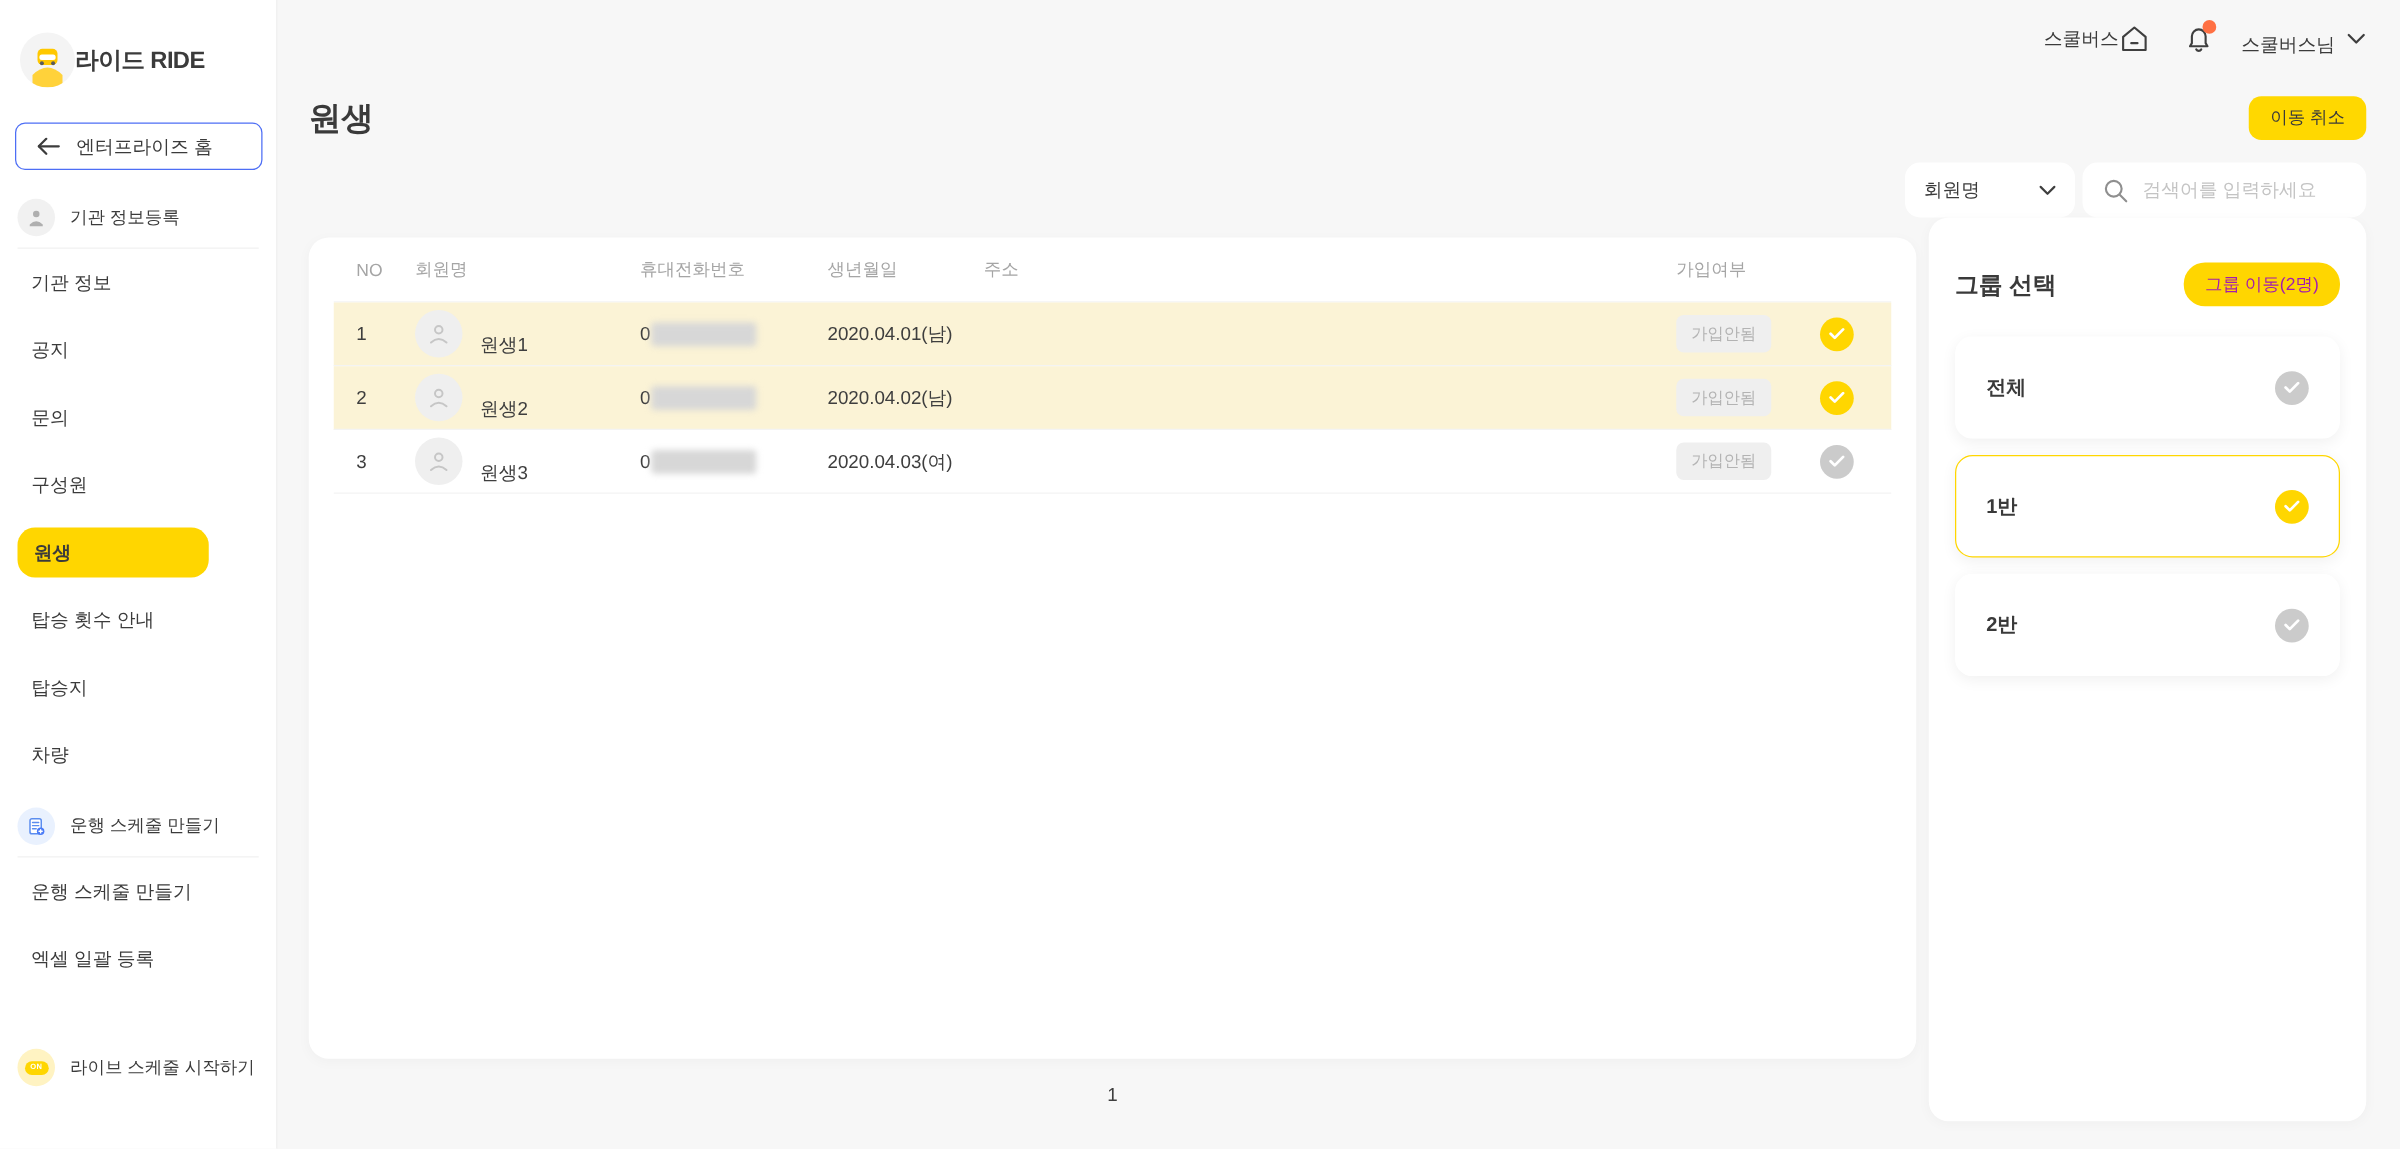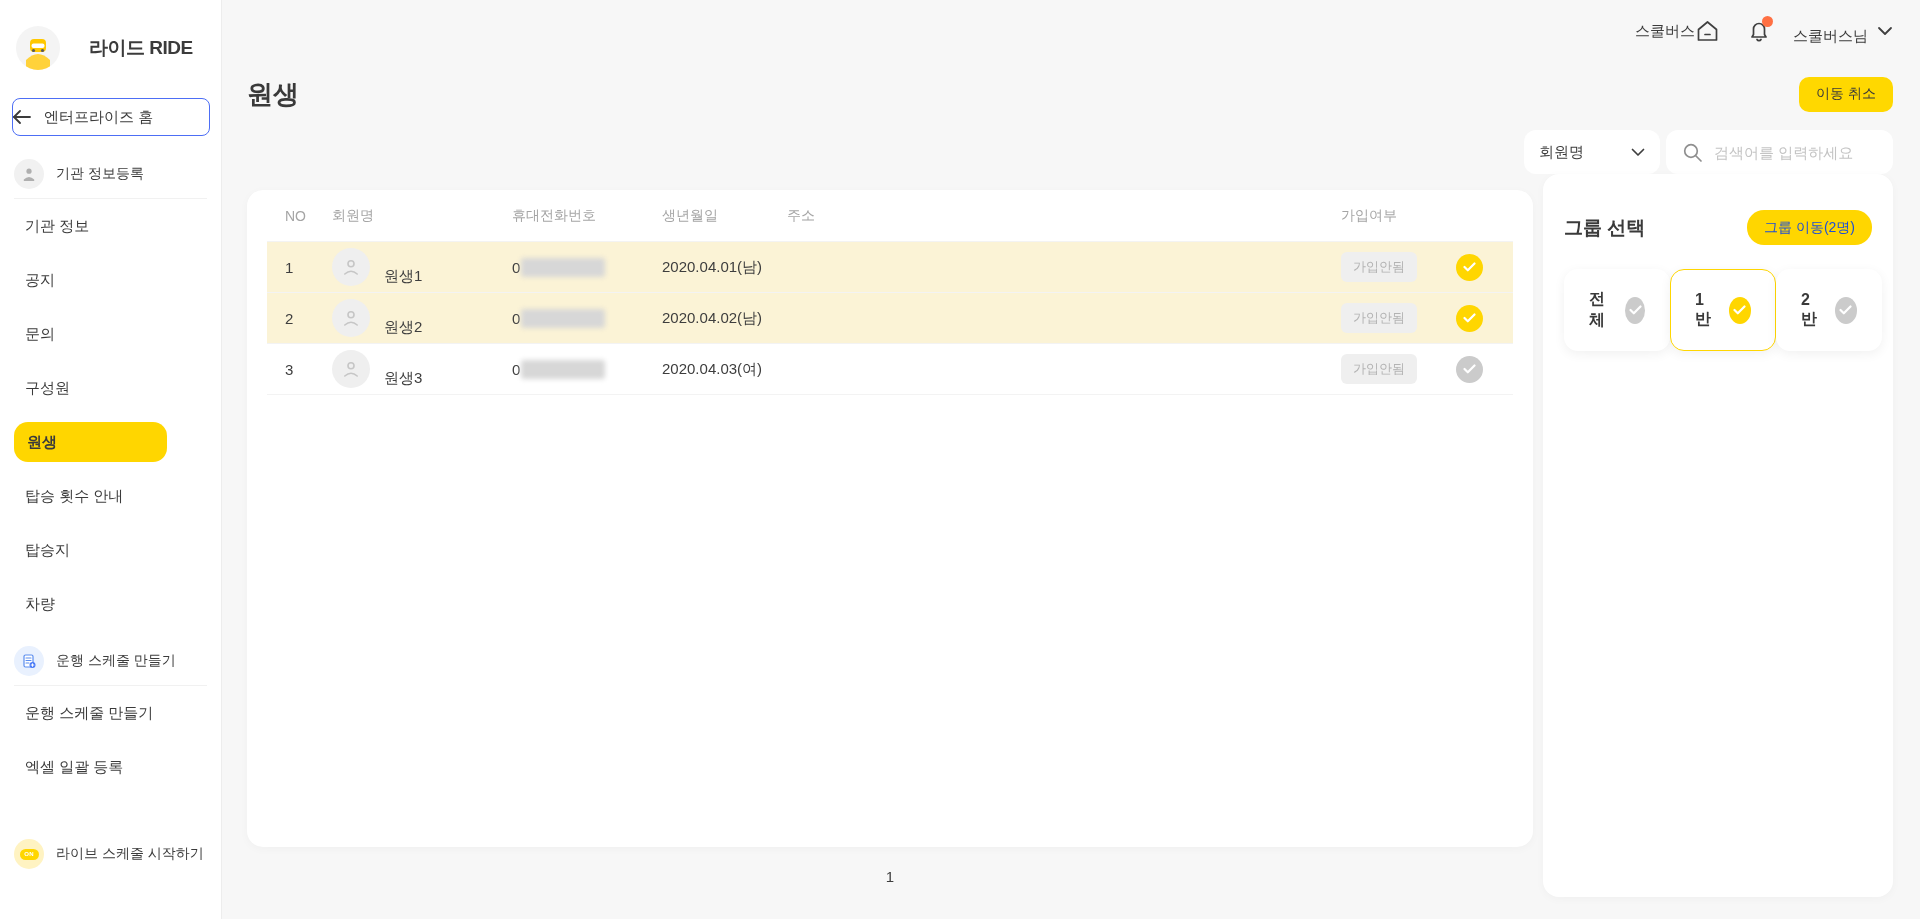--- a/index.html
+++ b/index.html
@@ -5,27 +5,27 @@
   * { margin:0; padding:0; box-sizing:border-box; }
   html,body { width:1920px; height:919px; }
   body {
     font-family:"Liberation Sans","DejaVu Sans",sans-serif;
     background:#F7F7F7; color:#3C3C3C; overflow:hidden; position:relative;
   }
 
   
   .sidebar { position:absolute; left:0; top:0; width:222px; height:919px;
     background:#FFFFFF; border-right:1px solid #EDEDED; }
-  .logo-row { display:flex; align-items:center; gap:29px; padding:26px 0 0 16px; }
+  .logo-row { display:flex; align-items:center; gap:0; padding:26px 0 0 16px; }
   .logo-circle { width:44px; height:44px; border-radius:50%; background:#F4F4F4;
     overflow:hidden; position:relative; flex:0 0 auto; }
   .logo-text { font-size:19px; font-weight:bold; color:#3B3B3B; letter-spacing:-0.5px; }
   .back-btn { margin:28px 12px 0 12px; height:38px; width:198px; border:1px solid #4D6EF5;
     border-radius:8px; background:#fff; display:flex; align-items:center; gap:13px;
-    padding-left:0; font-size:15px; color:#3B3B3B; cursor:pointer; }
+    padding-left:17px; font-size:15px; color:#3B3B3B; cursor:pointer; }
   .menu { margin-top:14px; }
   .section-head { display:flex; align-items:center; gap:12px; height:48px;
     padding-left:14px; font-size:14px; color:#3B3B3B; }
   .icon-circle { width:30px; height:30px; border-radius:50%; display:flex;
     align-items:center; justify-content:center; flex:0 0 auto; position:relative; }
   .icon-gray { background:#F1F1F1; }
   .icon-blue { background:#E9F1FE; }
   .icon-yellow { background:#FFF3C2; }
   .divider { height:1px; background:#F1F1F1; margin:0 14px; }
   .menu-item { height:54px; display:flex; align-items:center; padding-left:25px;
@@ -92,23 +92,23 @@
   .check.off { background:#CBCBCB; }
   .pagination { text-align:center; margin-top:21px; font-size:15px; color:#3E3E3E; }
   .page-num { cursor:pointer; padding:2px 6px; }
 
   
   .panel { width:350px; height:723px; background:#fff; border-radius:16px;
     padding:20px 21px; box-shadow:0 2px 10px rgba(0,0,0,0.03); }
   .panel-head { margin-top:16px; display:flex; justify-content:space-between; align-items:center; }
   .panel-title { font-size:19px; font-weight:bold; color:#3A3A3A; }
   .btn-move { background:#FFD600; border:none; border-radius:17px; height:35px;
-    padding:0 17px; font-size:14px; color:#1d4ed8; font-weight:500; cursor:pointer;
+    padding:0 17px; font-size:14px; color:#a21caf; font-weight:500; cursor:pointer;
     font-family:inherit; }
-  .groups { margin-top:24px; display:flex; flex-direction:row; }
+  .groups { margin-top:24px; display:flex; flex-direction:column; gap:13px; }
   .gcard { height:82px; border-radius:14px; background:#fff; border:1.5px solid transparent;
     box-shadow:0 3px 12px rgba(0,0,0,0.06); display:flex; align-items:center;
     justify-content:space-between; padding:0 24px; cursor:pointer; }
   .gcard.selected { border-color:#FFD600; }
   .glabel { font-size:16px; font-weight:bold; color:#3A3A3A; }
 </style>
 </head>
 <body>
 
 <aside class="sidebar">

